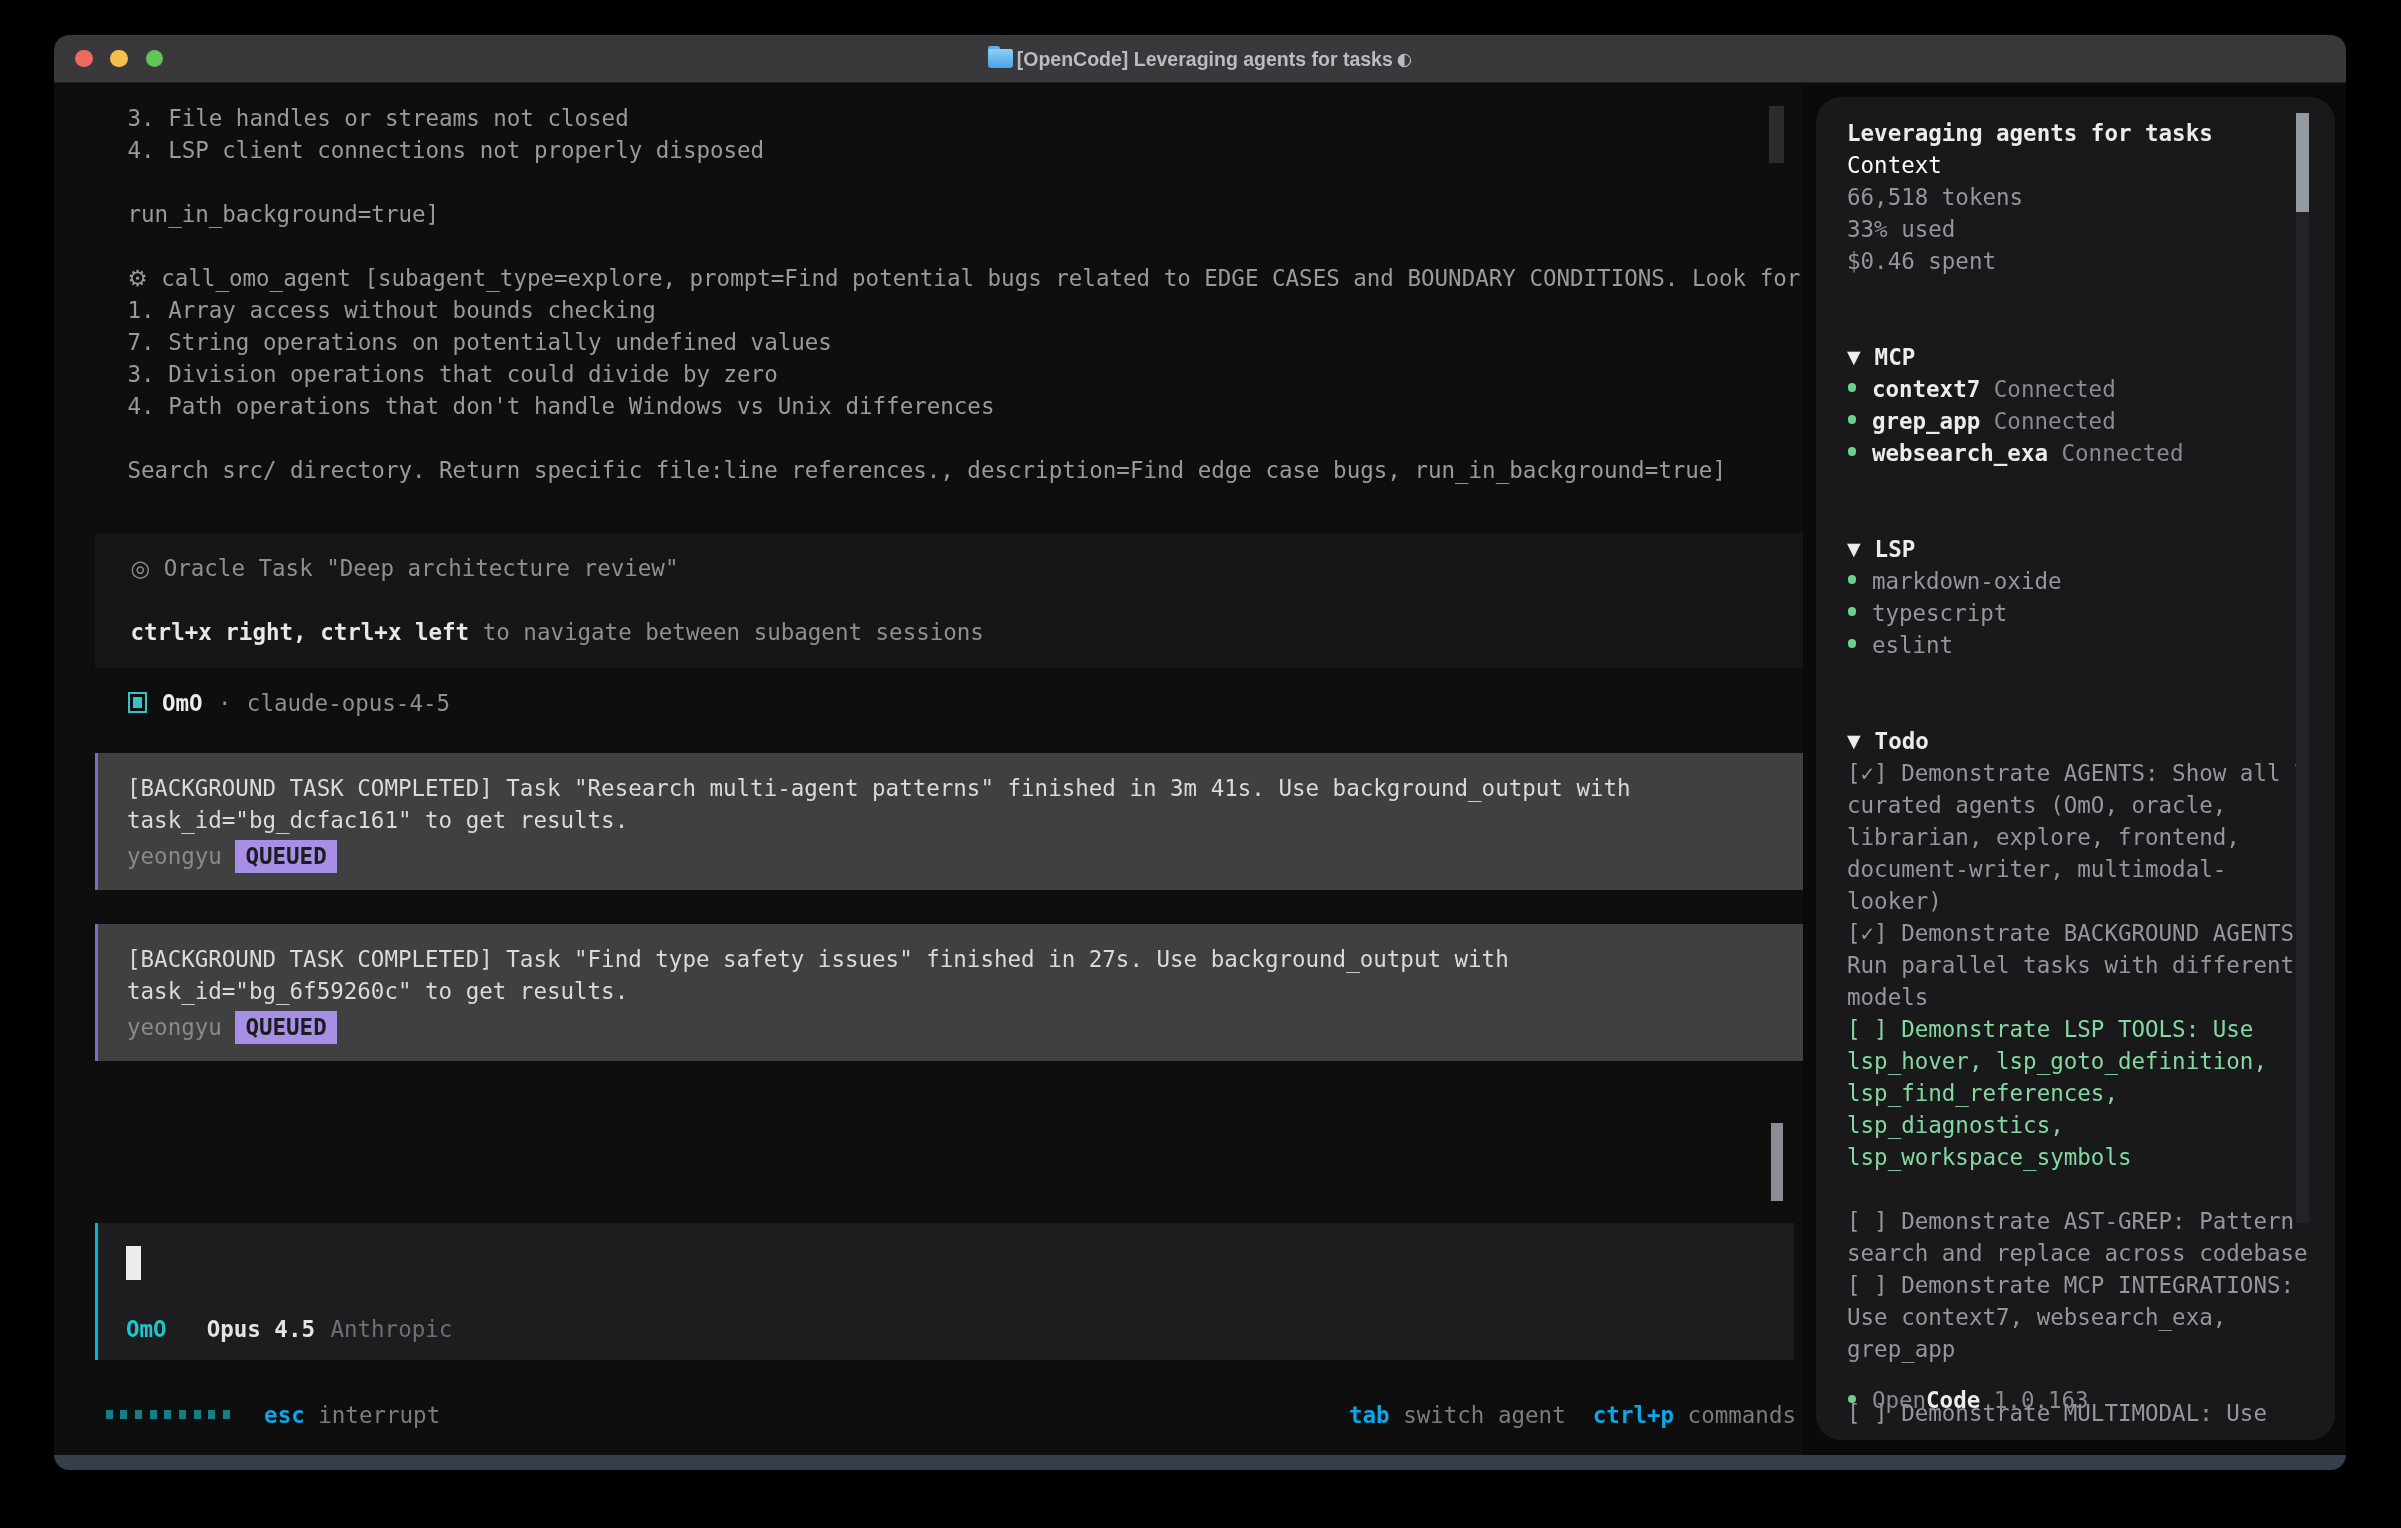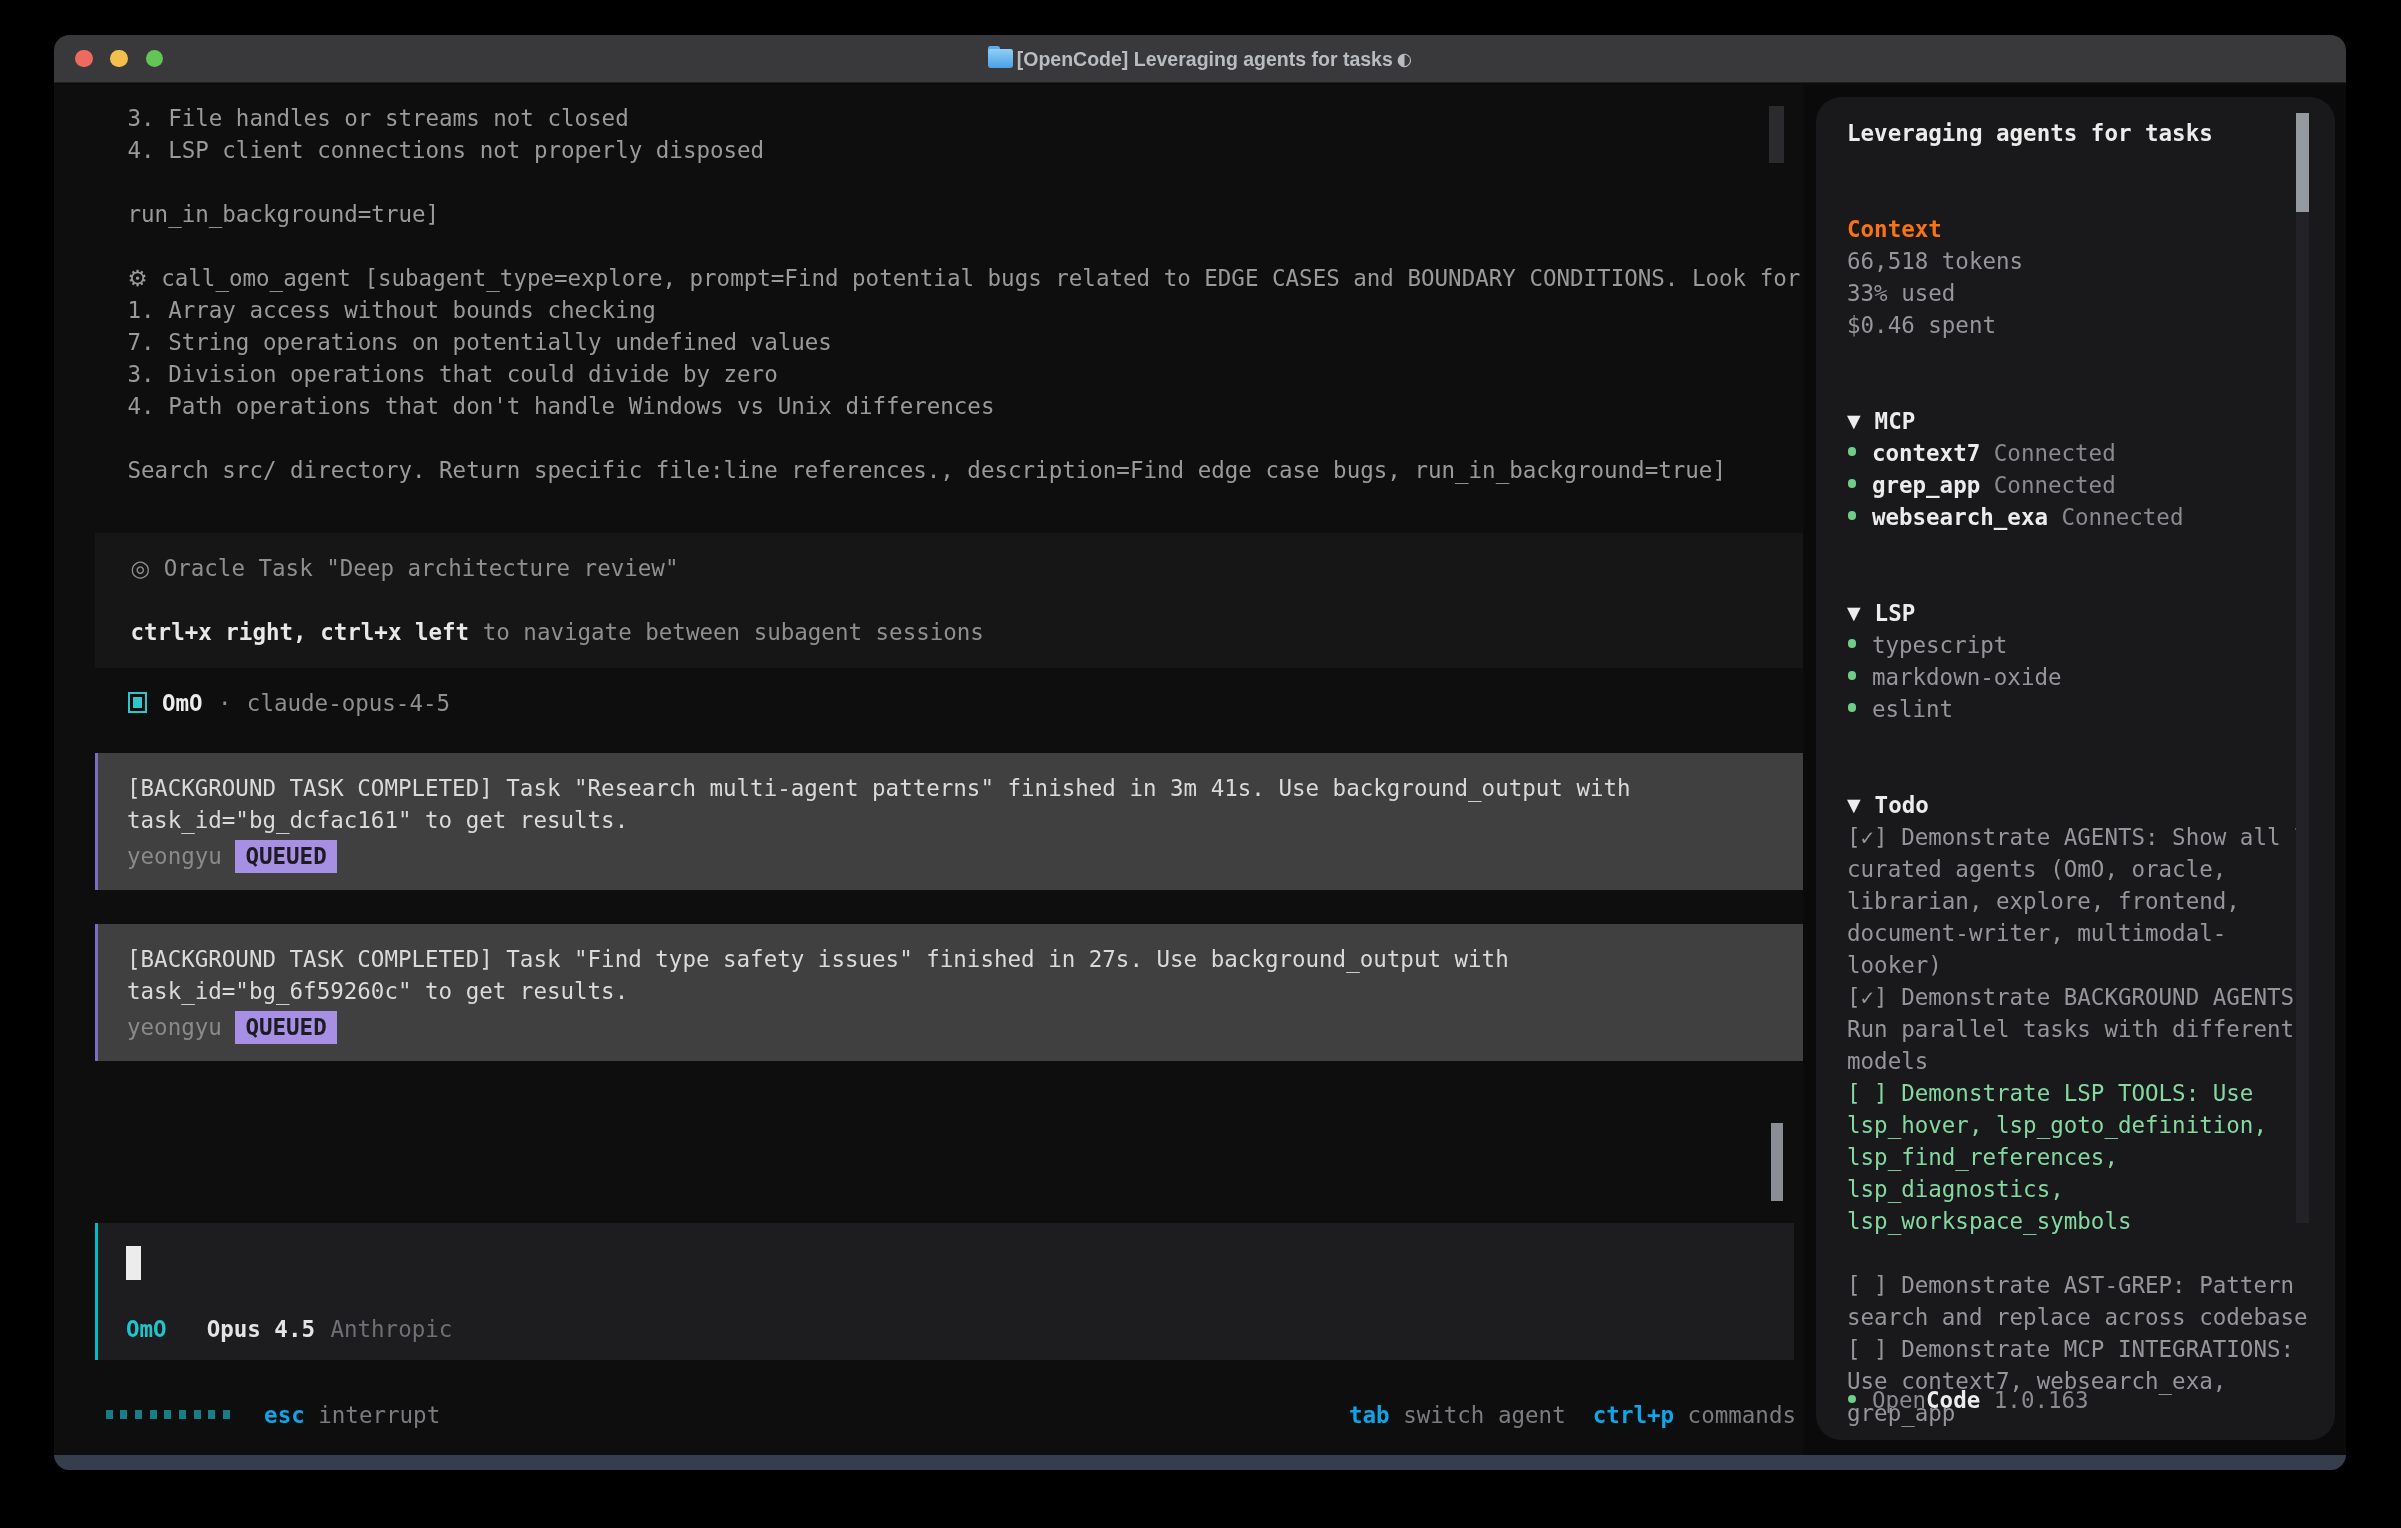--- a/index.html
+++ b/index.html
@@ -79,21 +79,21 @@
   .sb-key { font-weight:bold; color:#0ea5e9; }
   .sb-label { color:#7c7c80; }
   .sb-left { display:flex; align-items:center; }
   .sb-right { margin-left:auto; display:flex; align-items:center; }
   
   .sidebar { position:absolute; left:1762px; top:11.8px; width:519px; height:1343px; background:#19191b;
     padding:20px 21px 0 31px;border-radius:25px; }
   .sidebar-title { font-weight:bold; color:#ececec; white-space:pre-wrap; }
   .sec-head { font-weight:bold; color:#ececec; display:flex; align-items:center; gap:14px; }
   .caret { font-size:17.7px; color:#ececec; font-family:"DejaVu Sans",sans-serif; }
-  .ctx-head { font-weight:bold; color:#f97316; margin-top:64px; }
+  .ctx-head { font-weight:normal; color:#ffffff; }
   .ctx-line { color:#96969a; }
   .mcp-item, .lsp-item { display:flex; align-items:baseline; }
   .bullet { width:8.3px; height:8.3px; border-radius:50%; background:#6fcf8a; display:inline-block;
     margin:0 15.4px 2.4px 1.2px; flex:none; align-self:center; }
   .mcp-name { font-weight:bold; color:#ececec; white-space:pre; }
   .mcp-status { color:#8b8b8f; white-space:pre; }
   .lsp-name { color:#96969a; }
   .todo-item { color:#96969a; white-space:pre-wrap; word-wrap:break-word; }
   .todo-item.active { color:#84d9a0; }
   .gapA { margin-top:64px; } .gapB { margin-top:32px; }
@@ -231,25 +231,25 @@
         <span class="mcp-name">websearch_exa</span>
         <span class="mcp-status"> Connected</span>
       </div>
 
       <div class="sec-head gapA">
         <span class="caret">▼</span>
         <span>LSP</span>
       </div>
       <div class="lsp-item">
         <span class="bullet"></span>
+        <span class="lsp-name">markdown-oxide</span>
+      </div>
+      <div class="lsp-item">
+        <span class="bullet"></span>
         <span class="lsp-name">typescript</span>
-      </div>
-      <div class="lsp-item">
-        <span class="bullet"></span>
-        <span class="lsp-name">markdown-oxide</span>
       </div>
       <div class="lsp-item">
         <span class="bullet"></span>
         <span class="lsp-name">eslint</span>
       </div>
 
       <div class="sec-head gapA">
         <span class="caret">▼</span>
         <span>Todo</span>
       </div>

